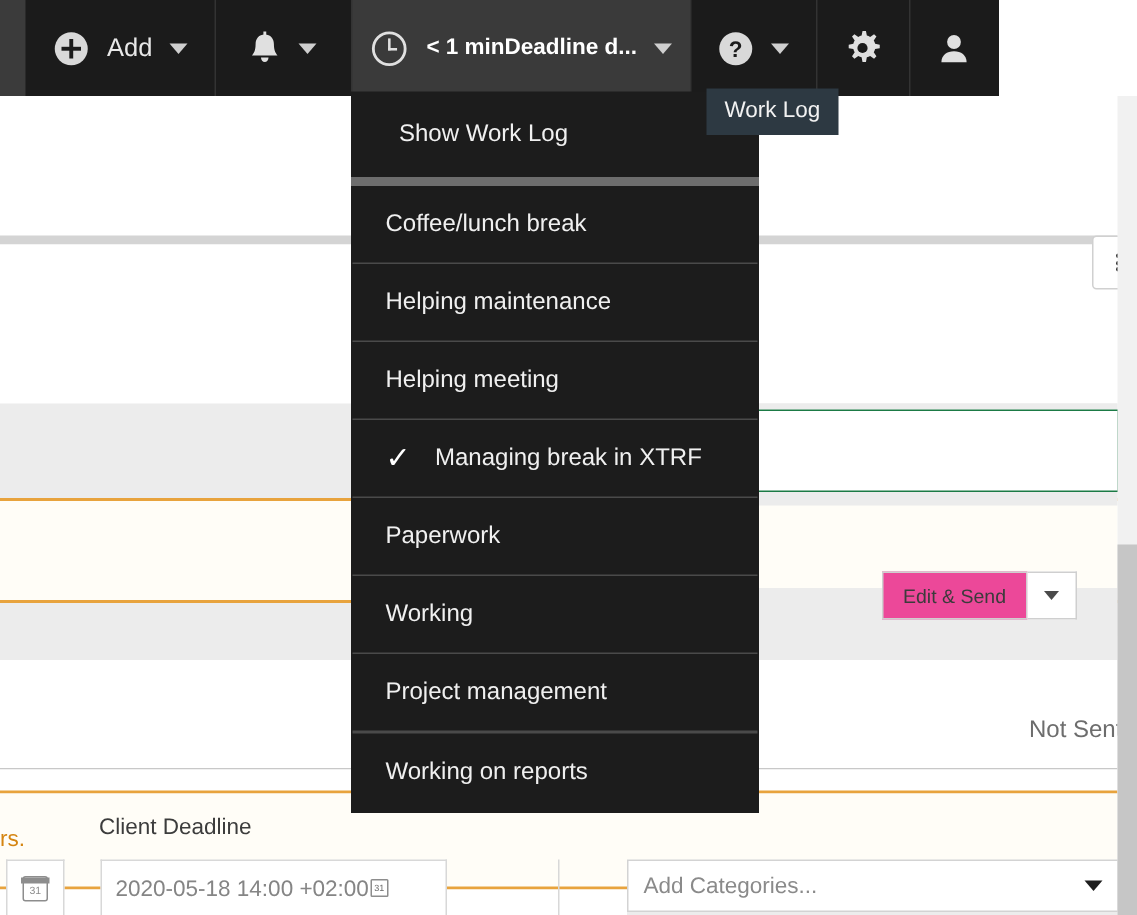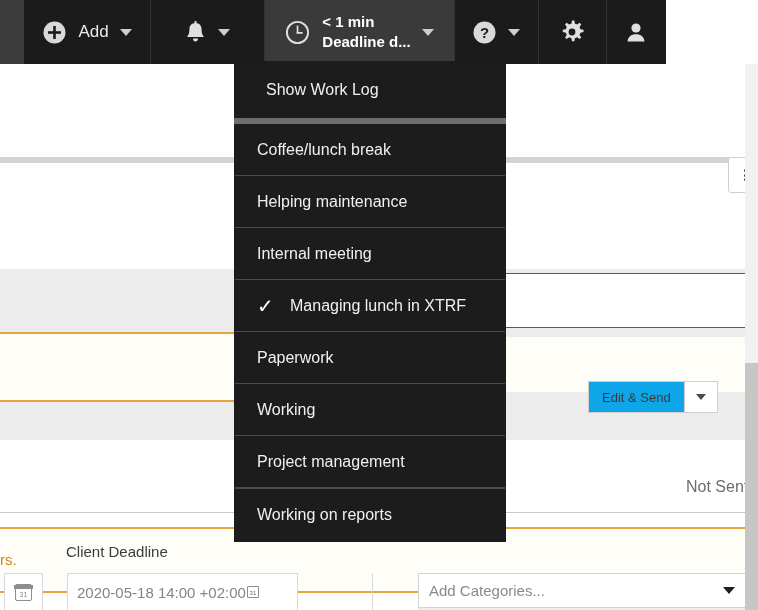--- a/index.html
+++ b/index.html
@@ -82,21 +82,21 @@
     display: flex;
     height: 32px;
     background: #fff;
   }
   .edit-send .main {
     padding: 0 13px;
     display: flex; align-items: center;
     border: 1px solid #cfcfcf;
     font-size: 13px;
     color: #3b3b3b;
-    background: #0ea5e9;
+    background: #ec4899;
     white-space: nowrap;
   }
   .edit-send .caret {
     width: 33px;
     display: flex; align-items: center; justify-content: center;
     border: 1px solid #cfcfcf;
     border-left: none;
     background: #fff;
   }
 
@@ -246,21 +246,20 @@
   }
   .tb-item.active { background: #3a3a3a; }
 
   .tb-label {
     font-size: 17px;
     color: #e8e8e8;
     white-space: nowrap;
   }
   .tb-stack {
     display: flex;
-    flex-direction: column;
     justify-content: center;
     line-height: 1.32;
   }
   .tb-stack span {
     font-size: 15px;
     font-weight: bold;
     color: #ffffff;
     white-space: nowrap;
   }
 
@@ -473,37 +472,38 @@
   <div class="menu">
     <div class="menu-item head">Show Work Log</div>
     <div class="menu-sep"></div>
 
     <div class="menu-item">Coffee/lunch break</div>
     <div class="menu-rule"></div>
 
     <div class="menu-item">Helping maintenance</div>
     <div class="menu-rule"></div>
 
-    <div class="menu-item">Internal meeting</div>
+    <div class="menu-item">Helping meeting</div>
     <div class="menu-rule"></div>
 
     <div class="menu-item checked">
       <span class="check">✓</span>
-      <span>Managing lunch in XTRF</span>
+      <span>Managing break in XTRF</span>
     </div>
     <div class="menu-rule"></div>
 
     <div class="menu-item">Paperwork</div>
     <div class="menu-rule"></div>
 
     <div class="menu-item">Working</div>
     <div class="menu-rule"></div>
 
     <div class="menu-item">Project management</div>
     <div class="menu-rule"></div>
 
     <div class="menu-rule"></div>
 
     <div class="menu-item">Working on reports</div>
   </div>
 
+  <div class="tooltip">Work Log</div>
 
 </div>
 
 </body></html>

